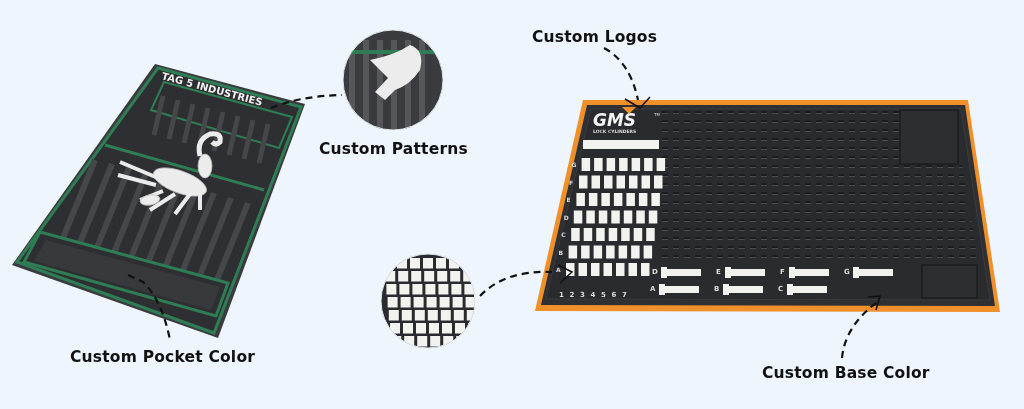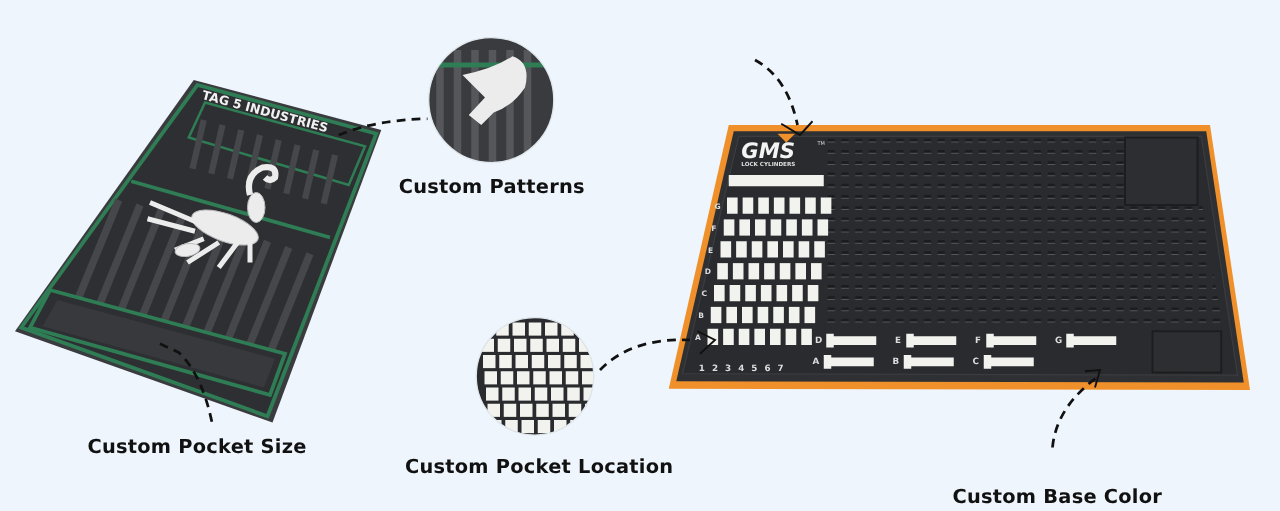--- a/index.html
+++ b/index.html
@@ -254,17 +254,17 @@
     <circle cx="428" cy="301" r="47" fill="none" stroke="#dfe6ec" stroke-width="1"></circle>
   </g>
   <path d="M480,296 Q505,270 552,272" fill="none" stroke="#111" stroke-width="2.2" stroke-dasharray="7,5"></path>
   <path d="M558,265 L572,272 L560,283" fill="none" stroke="#111" stroke-width="1.5"></path>
 
   <path d="M842,358 Q845,325 880,300" fill="none" stroke="#111" stroke-width="2.2" stroke-dasharray="7,5"></path>
   <path d="M868,297 L880,296 L876,310" fill="none" stroke="#111" stroke-width="1.5"></path>
 </svg>
 
 <div class="label" style="left:319px;top:128px;margin-top:12px;">Custom Patterns</div>
-<div class="label" style="left:70px;top:348px;">Custom Pocket Size</div>
-<div class="label" style="left:324px;top:364px;">Custom Pocket Location</div>
-<div class="label" style="left:762px;top:364px;margin-top:24px;">Custom Base Color</div>
+<div class="label" style="left:532px;top:28px;">Custom Logos</div>
+<div class="label" style="left:70px;top:348px;">Custom Pocket Color</div>
+<div class="label" style="left:762px;top:364px;">Custom Base Color</div>
 
 </div>
 
 </body></html>

